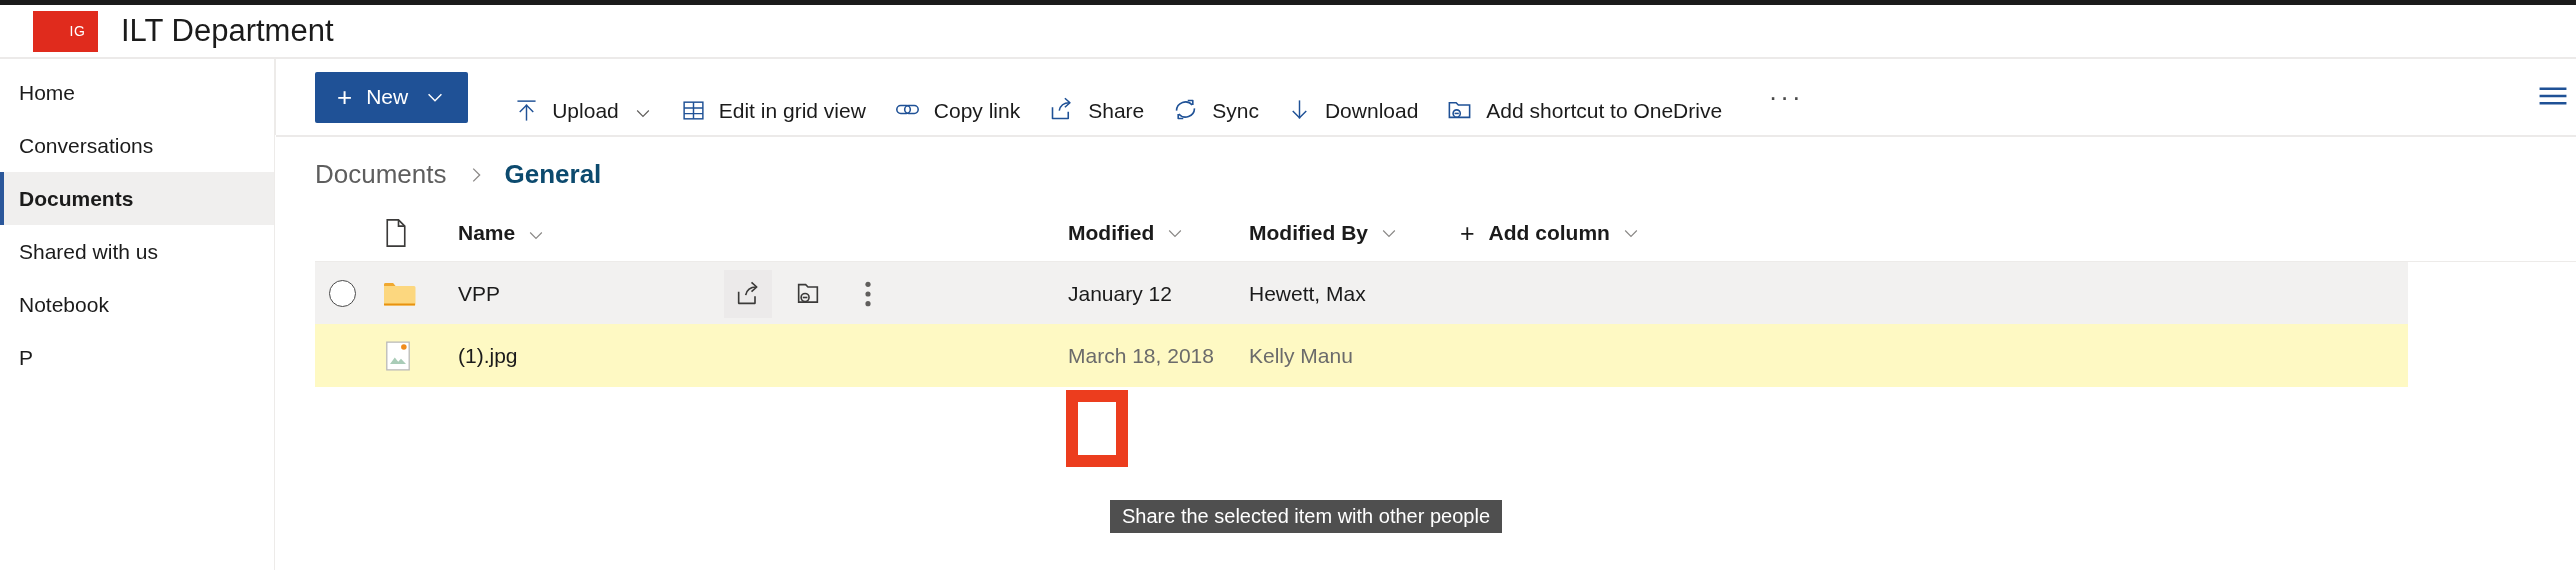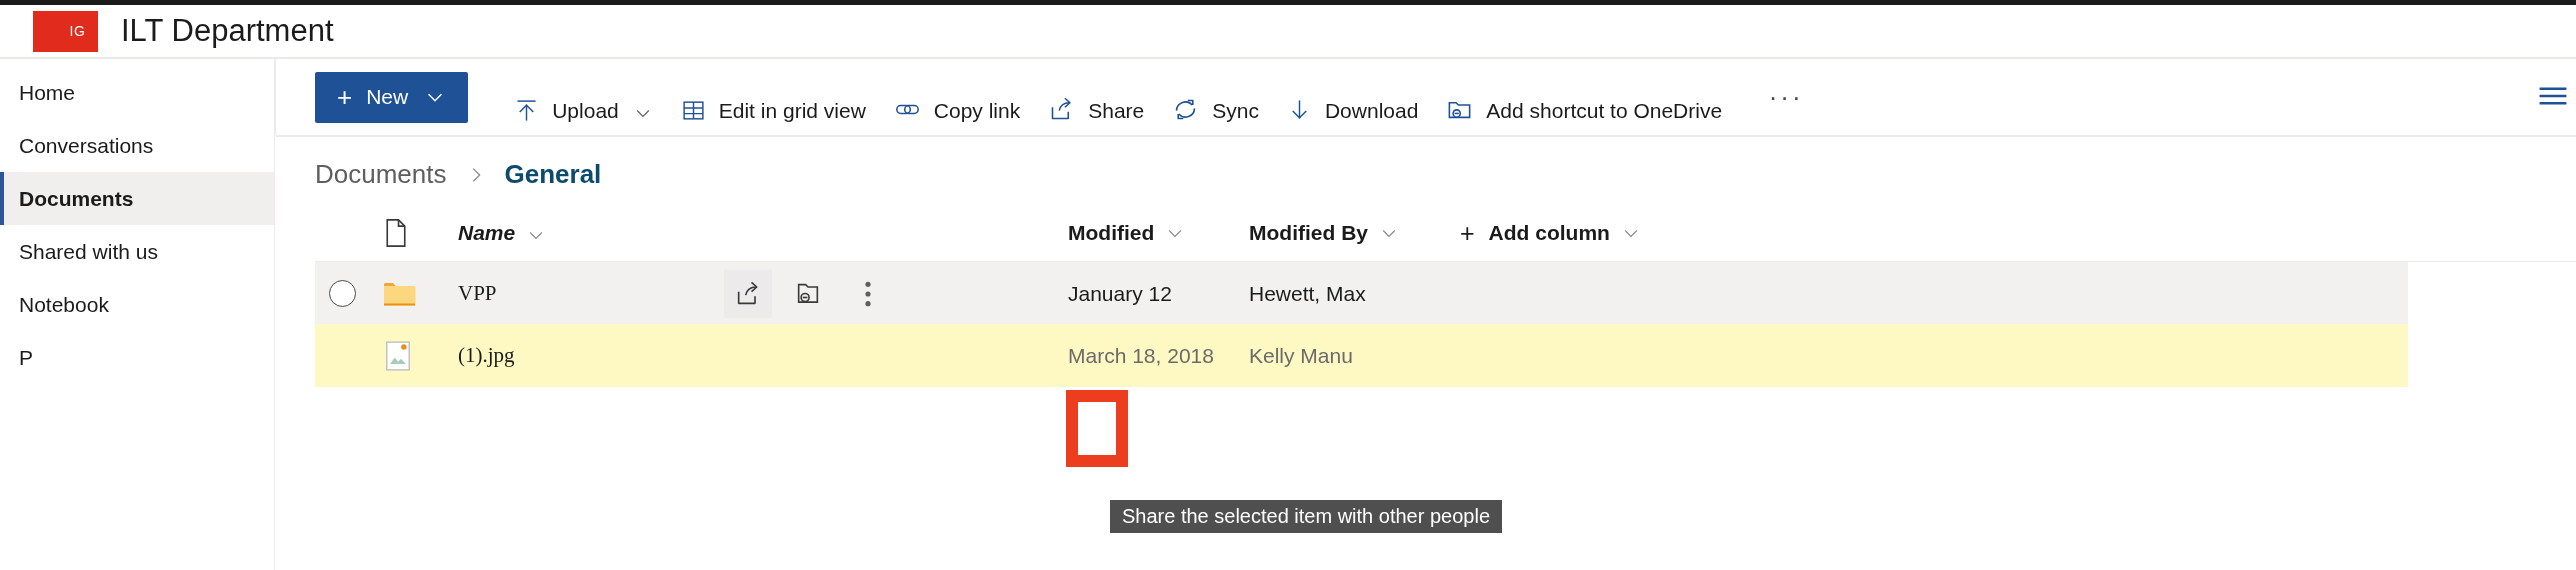--- a/index.html
+++ b/index.html
@@ -247,21 +247,20 @@
     flex: 0 0 auto;
     display: flex;
     align-items: center;
     color: #3b3a39;
   }
   .col-name {
     width: 610px;
     flex: 0 0 auto;
     display: flex;
     align-items: flex-end;
-    font-style: italic;
   }
   .col-modified {
     width: 181px;
     flex: 0 0 auto;
     display: flex;
   }
   .col-modifiedby {
     width: 211px;
     flex: 0 0 auto;
     display: flex;
@@ -330,21 +329,20 @@
   .row-icon {
     width: 75px;
     flex: 0 0 auto;
     display: flex;
     align-items: center;
   }
   .row-name {
     width: 266px;
     flex: 0 0 auto;
     white-space: nowrap;
-    font-family: Liberation Serif, serif;
   }
   .row-actions {
     width: 344px;
     flex: 0 0 auto;
     display: flex;
     align-items: center;
   }
   .act-btn {
     width: 48px;
     height: 48px;

